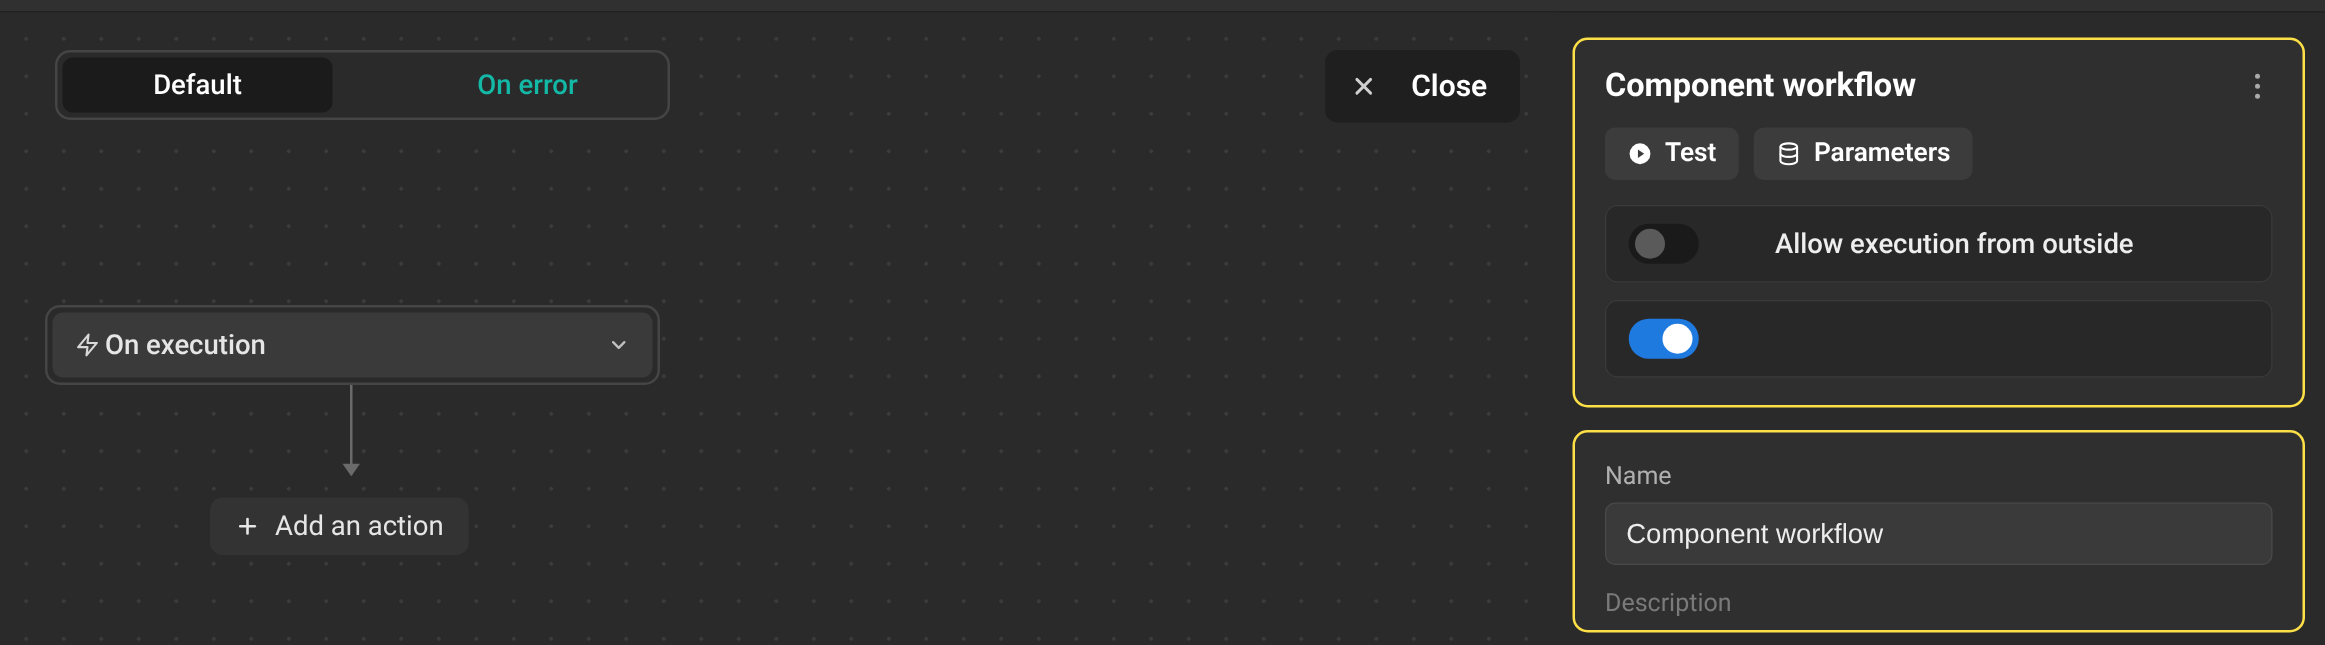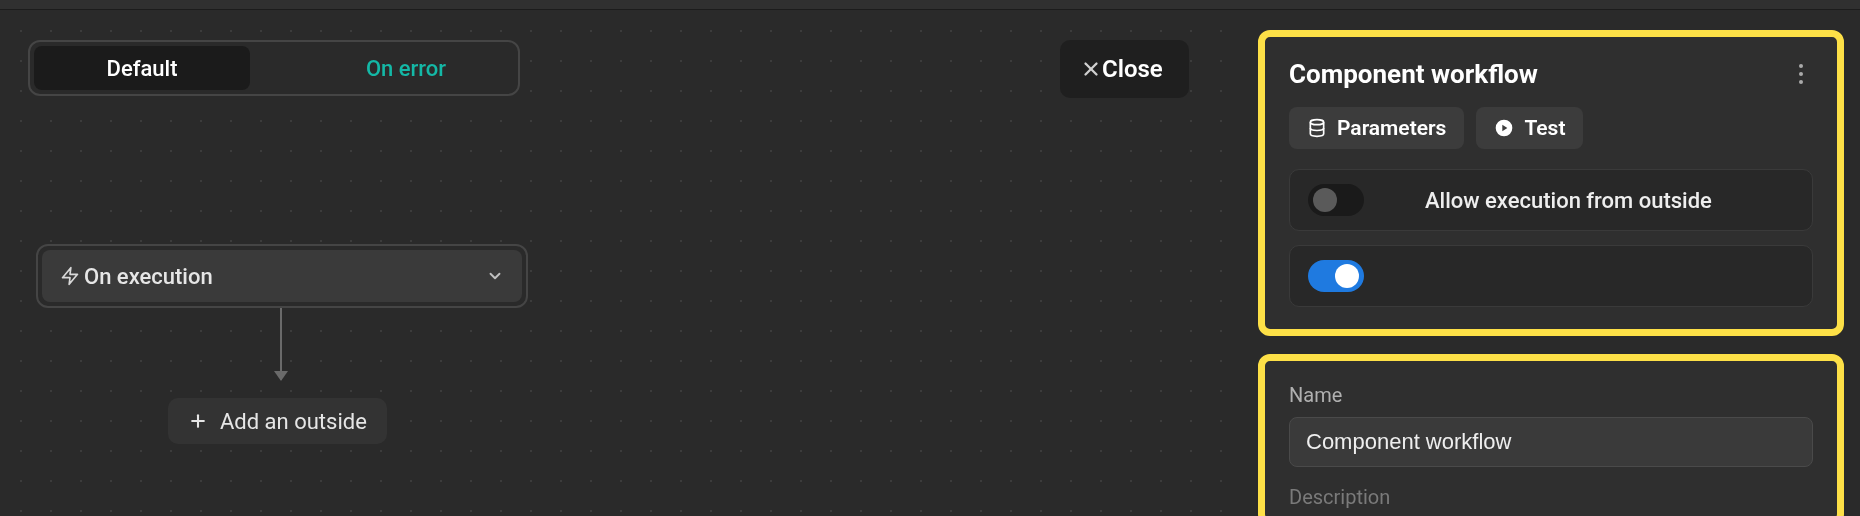--- a/index.html
+++ b/index.html
@@ -20,21 +20,21 @@
     top: 10px; left: 0;
     width: 1245px; height: 506px;
     background-color: #2a2a2a;
     background-image: radial-gradient(circle, #3c3c3c 1.5px, transparent 1.5px);
     background-size: 30px 30px;
     background-position: 6px 6px;
   }
   
   .tabs-outer {
     position: absolute;
-    top: 30px; left: 28px;
+    top: 30px; left: 44px;
     width: 492px; height: 56px;
     background: #2a2a2a;
     border: 2px solid #454545;
     border-radius: 12px;
     display: flex;
     align-items: flex-start;
     padding: 4px;
   }
   .tab {
     flex: 1;
@@ -117,39 +117,39 @@
   
   .close-btn {
     position: absolute;
     top: 30px; left: 1060px;
     height: 58px;
     padding: 0 26px 0 20px;
     background: #1f1f1f;
     border-radius: 10px;
     display: flex;
     align-items: center;
-    gap: 0;
+    gap: 27px;
     font-size: 24px;
     font-weight: 600;
     color: #fff;
     cursor: pointer;
   }
 
   
   .panel {
     position: absolute;
     top: 30px; left: 1258px;
     width: 586px;
     display: flex;
     flex-direction: column;
     gap: 18px;
   }
   .card {
     background: #2f2f2f;
-    border: 7px solid #fde047;
+    border: 2px solid #fde047;
     border-radius: 12px;
     padding: 22px 24px;
   }
   .card-header {
     display: flex;
     align-items: center;
     justify-content: space-between;
   }
   .card-title {
     font-size: 26px;
@@ -270,21 +270,21 @@
 
   <div class="connector"></div>
 
   <div class="add-action">
     <span>
       <svg width="20" height="20" viewBox="0 0 24 24" fill="none" stroke="#e6e6e6" stroke-width="2.5" stroke-linecap="round">
         <line x1="12" y1="5" x2="12" y2="19"></line>
         <line x1="5" y1="12" x2="19" y2="12"></line>
       </svg>
     </span>
-    <span>Add an outside</span>
+    <span>Add an action</span>
   </div>
 
   <div class="close-btn">
     <span>
       <svg width="22" height="22" viewBox="0 0 24 24" fill="none" stroke="#d0d0d0" stroke-width="2.5" stroke-linecap="round">
         <line x1="18" y1="6" x2="6" y2="18"></line>
         <line x1="6" y1="6" x2="18" y2="18"></line>
       </svg>
     </span>
     <span>Close</span>
@@ -298,39 +298,39 @@
     <div class="card-header">
       <div class="card-title">Component workflow</div>
       <div class="kebab">
         <span></span>
           <span></span>
           <span></span>
       </div>
     </div>
 
     <div class="chips">
+      <div class="chip">
+        <span>
+          <svg width="20" height="20" viewBox="0 0 24 24" fill="#fff">
+            <circle cx="12" cy="12" r="10" fill="#fff"></circle>
+            <polygon points="10 8 16 12 10 16" fill="#3c3c3c"></polygon>
+          </svg>
+        </span>
+        <span>Test</span>
+      </div>
       <div class="chip">
         <span>
           <svg width="20" height="20" viewBox="0 0 24 24" fill="none" stroke="#fff" stroke-width="2">
             <ellipse cx="12" cy="5" rx="8" ry="3"></ellipse>
             <path d="M4 5v14c0 1.66 3.58 3 8 3s8-1.34 8-3V5"></path>
             <path d="M4 12c0 1.66 3.58 3 8 3s8-1.34 8-3"></path>
           </svg>
         </span>
         <span>Parameters</span>
       </div>
-      <div class="chip">
-        <span>
-          <svg width="20" height="20" viewBox="0 0 24 24" fill="#fff">
-            <circle cx="12" cy="12" r="10" fill="#fff"></circle>
-            <polygon points="10 8 16 12 10 16" fill="#3c3c3c"></polygon>
-          </svg>
-        </span>
-        <span>Test</span>
-      </div>
     </div>
 
     <div class="toggle-row">
       <div class="switch off">
         <div class="knob"></div>
       </div>
       <div class="toggle-label">Allow execution from outside</div>
     </div>
 
     <div class="toggle-row">

